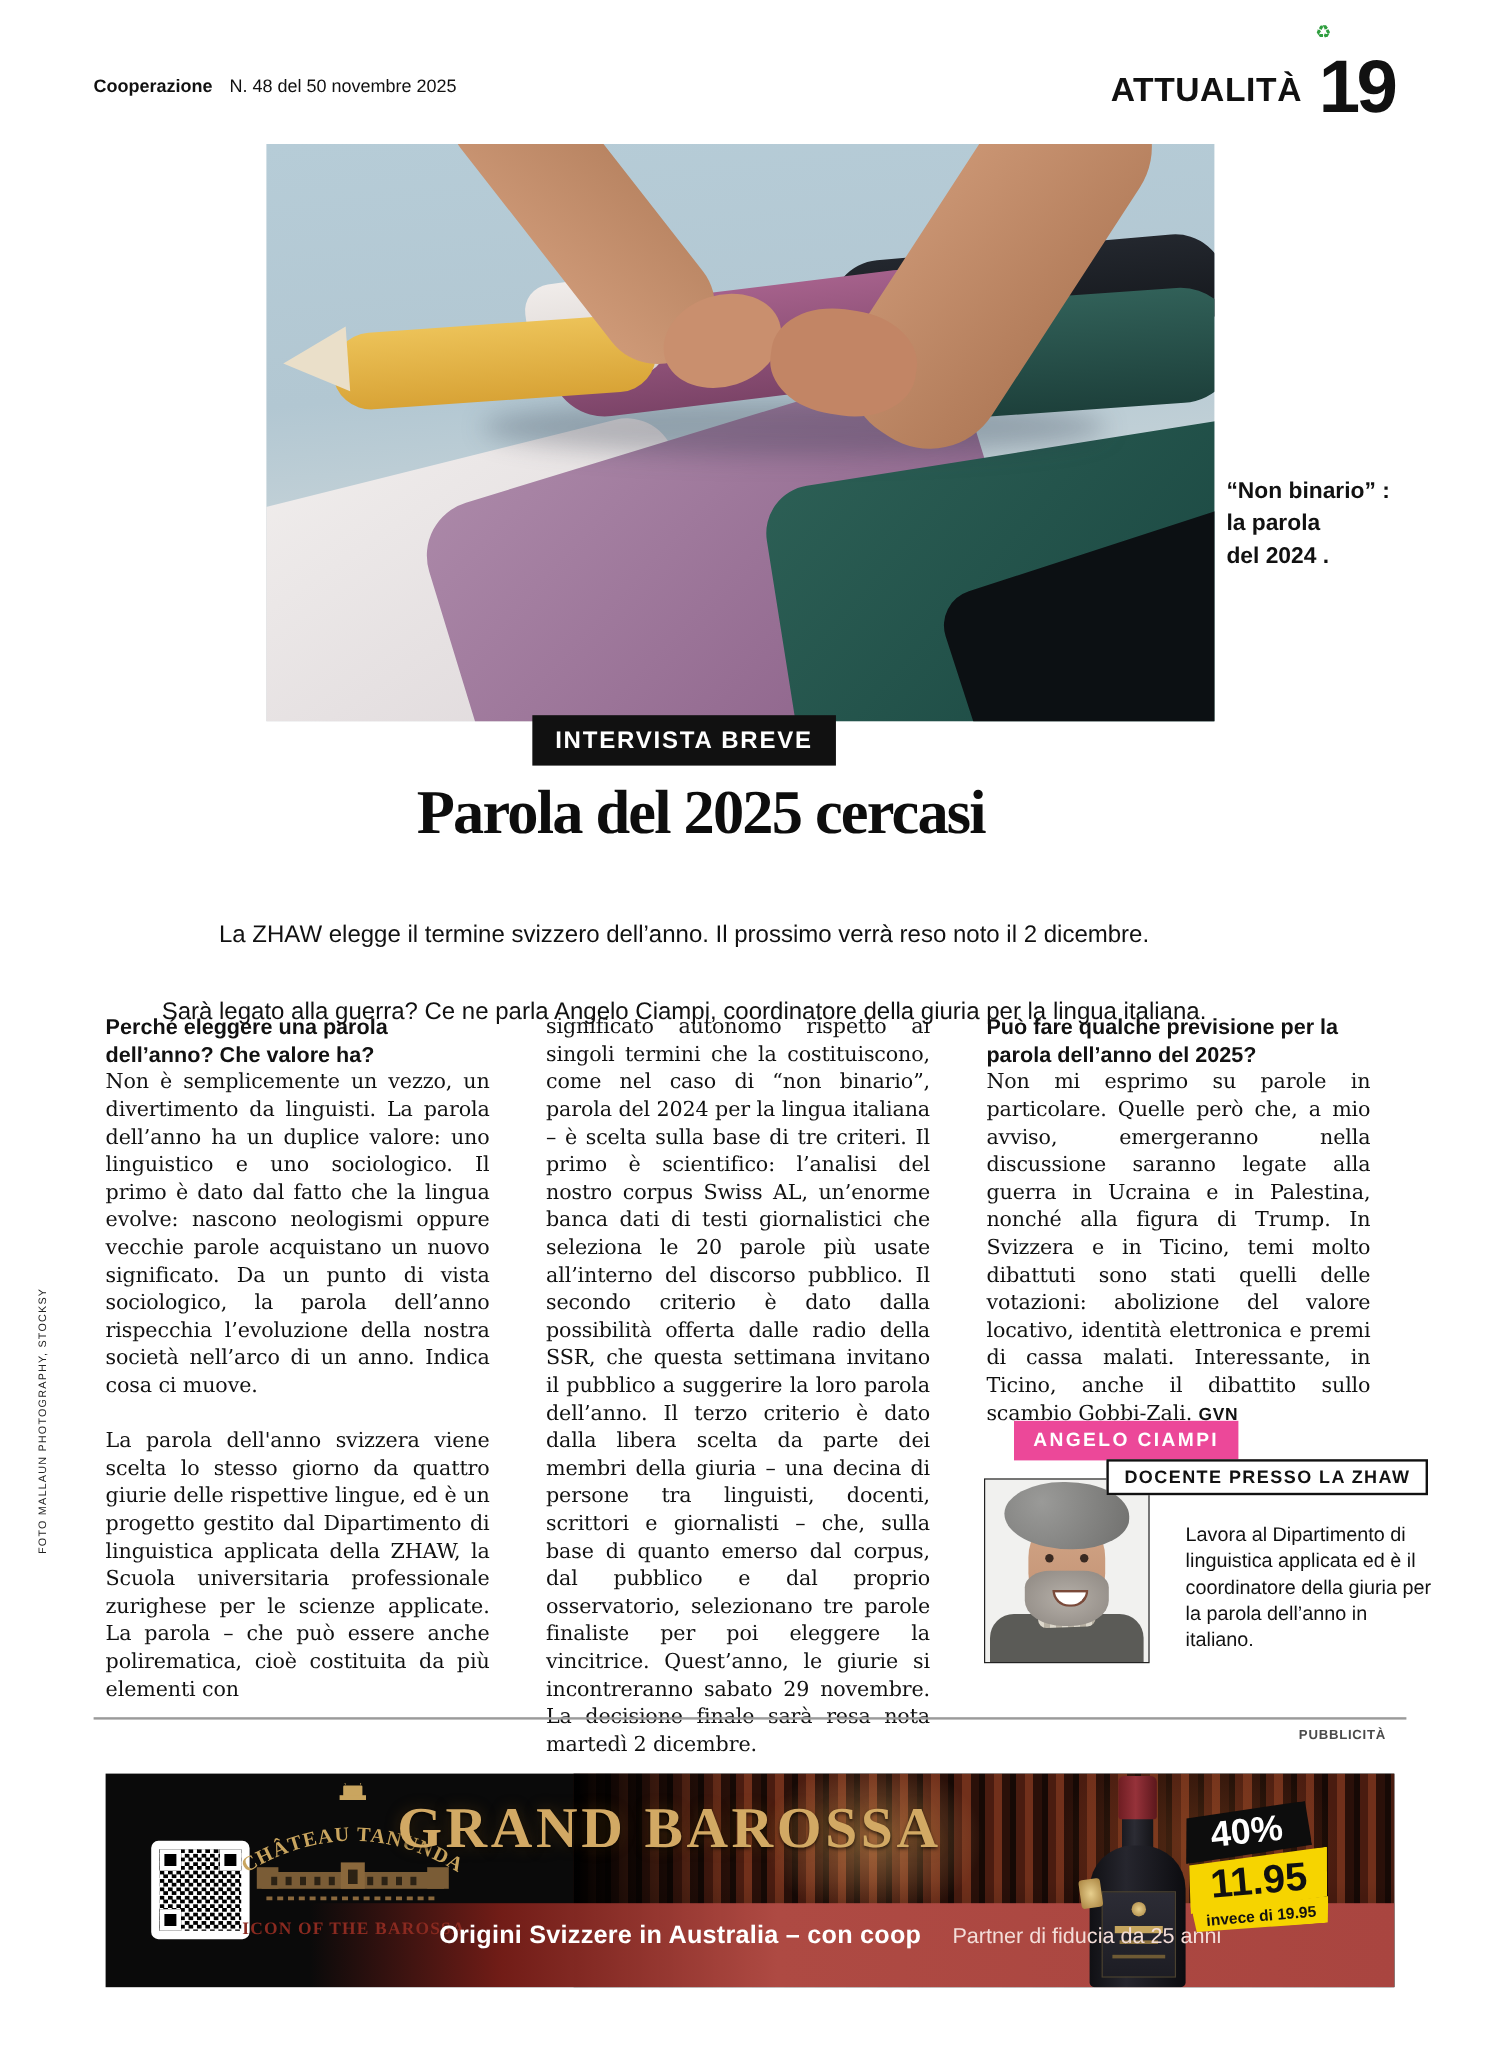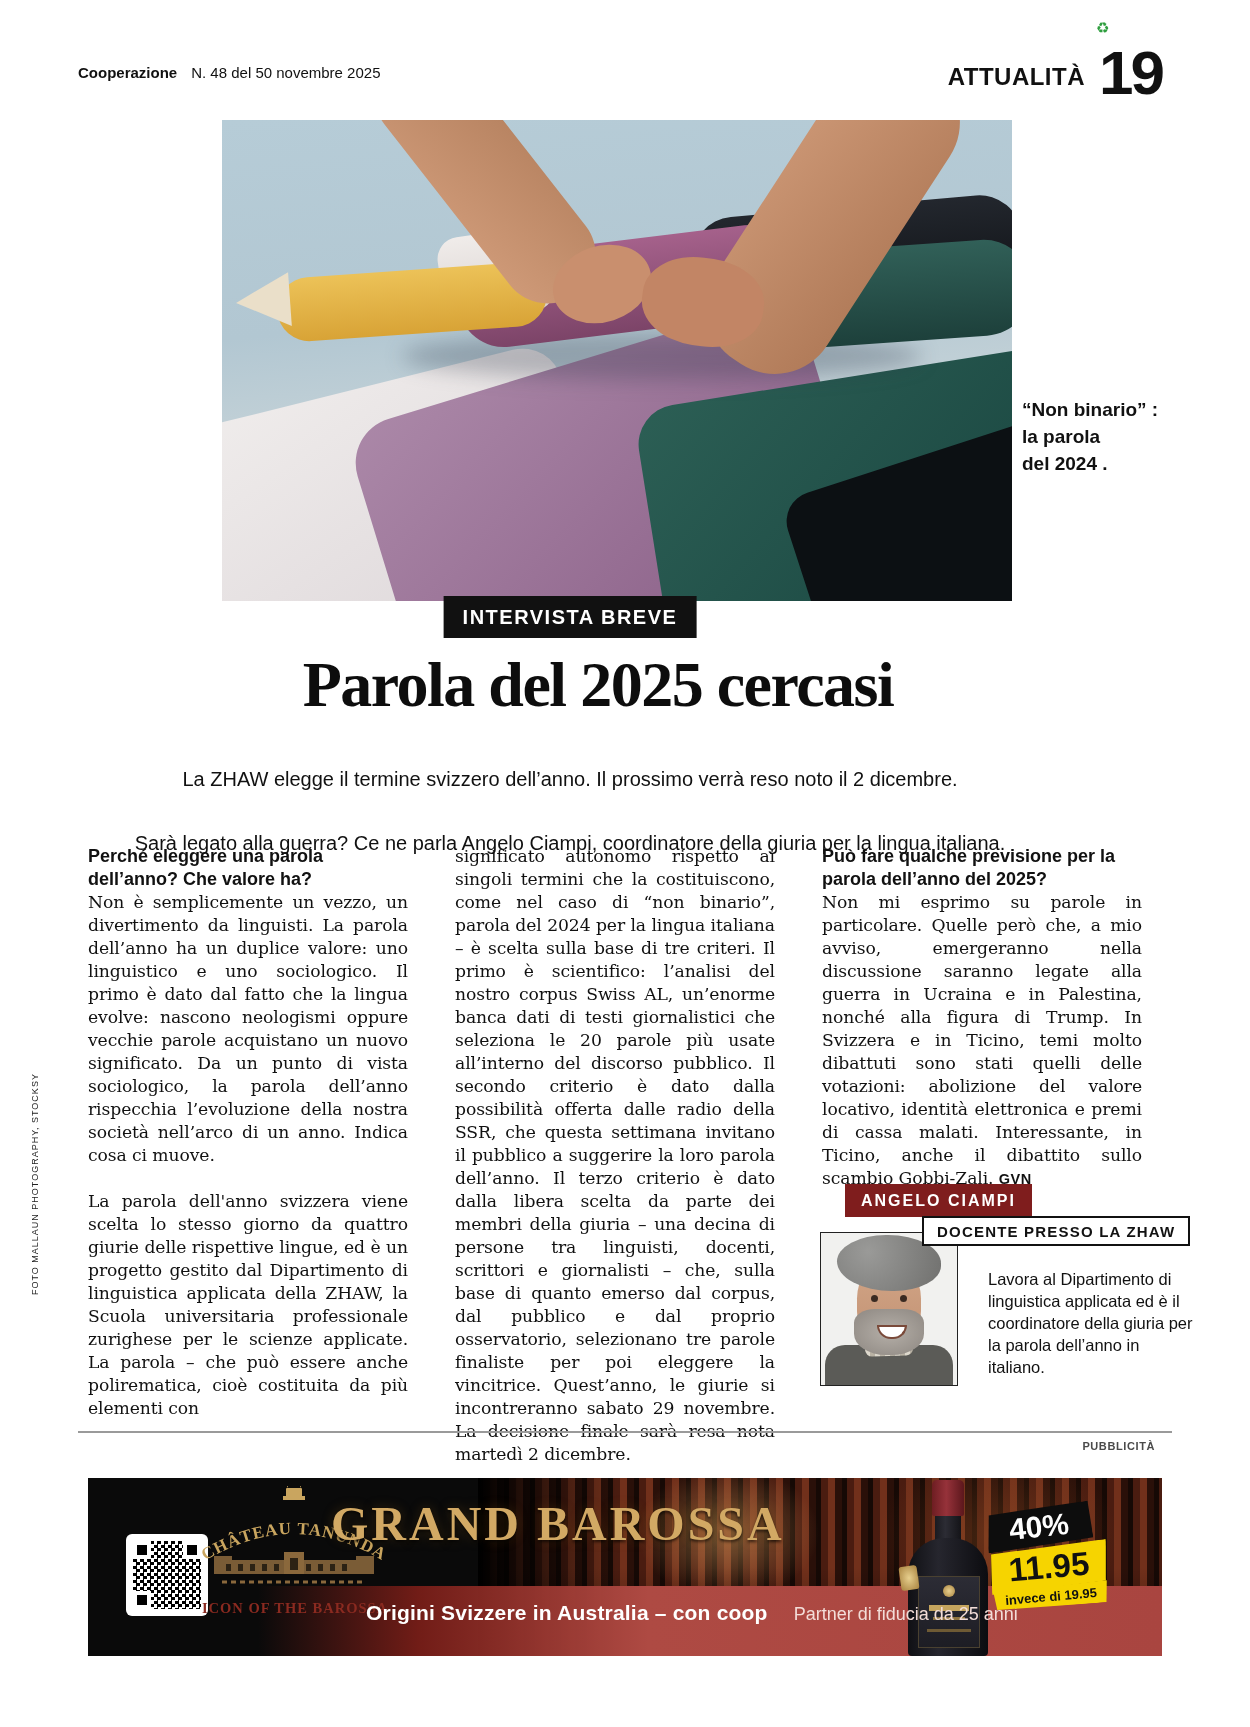--- a/index.html
+++ b/index.html
@@ -4,21 +4,21 @@
 <style>
   html,body{margin:0;padding:0;background:#ffffff;}
   .page{position:relative;width:1250px;height:1727px;background:#fff;overflow:hidden;
         font-family:"Liberation Sans",sans-serif;color:#111;}
   .abs{position:absolute;}
 
   
   .hdr-left{left:78px;top:64px;font-size:15px;}
   .hdr-left b{font-weight:bold;margin-right:14px;}
   .hdr-right{right:88px;top:48px;display:flex;align-items:flex-end;gap:14px;}
-  .hdr-section{font-weight:bold;font-size:24px;letter-spacing:.5px;padding-bottom:8px;}
+  .hdr-section{font-weight:bold;font-size:28px;letter-spacing:.5px;padding-bottom:8px;}
   .hdr-page{font-weight:bold;font-size:62px;line-height:.82;letter-spacing:-3px;}
   .eco-icon{left:1096px;top:20px;font-size:15px;color:#2f9e3f;line-height:1;}
 
   
   .photo{left:222px;top:120px;width:790px;height:481px;overflow:hidden;
          background:linear-gradient(175deg,#b6ccd7 0%,#b2c7d2 40%,#c6d3d8 62%,#d4dcdf 100%);}
   .photo div{position:absolute;}
   .drape-pale{left:-60px;top:268px;width:430px;height:280px;border-radius:40px;
               background:linear-gradient(160deg,#f0edec,#dcd5d8);transform:rotate(-14deg);}
   .drape-mauve{left:150px;top:238px;width:470px;height:260px;border-radius:46px;
@@ -50,38 +50,38 @@
   .hand-2{left:420px;top:138px;width:122px;height:88px;border-radius:46%;
           background:#c28565;transform:rotate(8deg);}
 
   .caption{left:1022px;top:396px;width:210px;font-weight:bold;font-size:19px;line-height:27px;}
   .credit{left:30px;top:1075px;height:220px;writing-mode:vertical-rl;transform:rotate(180deg);
           font-size:9px;letter-spacing:1px;color:#222;white-space:nowrap;}
 
   
   .kicker{left:570px;top:596px;transform:translateX(-50%);background:#111;color:#fff;
           font-weight:bold;font-size:20px;letter-spacing:1.5px;padding:10px 19px 9px;white-space:nowrap;}
-  .headline{left:598px;top:648px;transform:translateX(-50%);font-family:"Liberation Serif",serif;
-            font-weight:bold;font-size:64px;letter-spacing:-1.5px;white-space:nowrap;color:#0d0d0d;}
+  .headline{left:584px;top:648px;transform:translateX(-50%);font-family:"Liberation Serif",serif;
+            font-weight:bold;font-size:52px;letter-spacing:-1.5px;white-space:nowrap;color:#0d0d0d;}
   .standfirst{left:570px;transform:translateX(-50%);font-size:20px;line-height:30px;white-space:nowrap;text-align:center;}
   .sf1{top:764px;} .sf2{top:828px;}
 
   
   .col{top:845px;width:320px;font-family:"DejaVu Serif",serif;font-size:17.2px;
        line-height:23px;text-align:justify;letter-spacing:-.1px;}
   .c1{left:88px;} .c2{left:455px;} .c3{left:822px;}
   .q{font-family:"Liberation Sans",sans-serif;font-weight:bold;font-size:18px;
      line-height:23px;text-align:left;letter-spacing:0;}
   .q + p{margin:0;}
   .col p{margin:0 0 0 0;}
   .gap{height:23px;}
   .byline{font-family:"Liberation Sans",sans-serif;font-weight:bold;font-size:14.5px;letter-spacing:.5px;}
 
   
-  .name-badge{left:845px;top:1184px;background:#7f1d1d;color:#fff;font-weight:bold;font-size:16px;
+  .name-badge{left:845px;top:1184px;background:#ec4899;color:#fff;font-weight:bold;font-size:16px;
               letter-spacing:2px;padding:8px 16px 7px;z-index:4;white-space:nowrap;}
   .role-badge{left:922px;top:1216px;background:#fff;border:2.5px solid #111;color:#111;font-weight:bold;
               font-size:15px;letter-spacing:1.2px;padding:5px 13px 4px;z-index:4;white-space:nowrap;}
   .portrait{left:820px;top:1232px;width:136px;height:152px;background:#f1f1ef;border:1.5px solid #222;
             overflow:hidden;z-index:2;}
   .portrait div{position:absolute;}
   .p-sweater{left:4px;top:112px;width:128px;height:44px;background:#5b5b57;border-radius:20px 20px 0 0;}
   .p-collar{left:44px;top:108px;width:48px;height:15px;border-radius:7px;transform:rotate(-2deg);
             background:repeating-linear-gradient(90deg,#ddd8cc 0 5px,#b9b2a4 5px 10px);}
   .p-face{left:36px;top:30px;width:64px;height:80px;border-radius:44% 44% 40% 40%;

